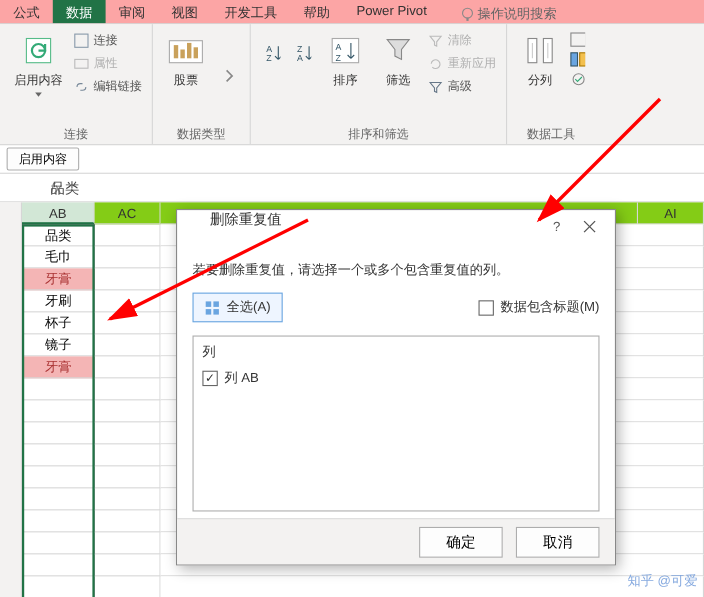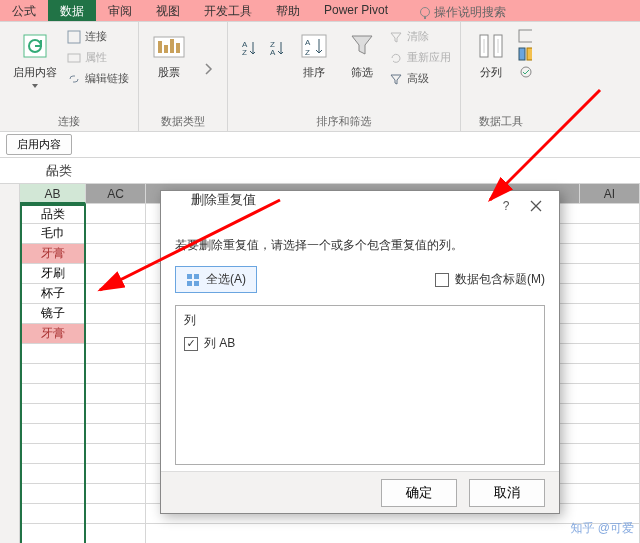--- a/index.html
+++ b/index.html
@@ -36,21 +36,21 @@
 
   
   .fx-row{height:26px;border-bottom:1px solid #d6d6d6;display:flex;align-items:center;font-size:13px;color:#444;}
   .fx-label{width:28px;text-align:center;color:#888;font-style:italic;padding-left:46px;}
 
   
   .sheet{position:relative;display:flex;}
   .rowhdr{width:20px;background:#f3f2f1;border-right:1px solid #d6d6d6;}
   .grid{position:relative;flex:1;}
   .colhdr-row{display:flex;height:20px;font-size:12px;}
-  .colhdr{border-right:1px solid #d6d6d6;border-bottom:1px solid #d6d6d6;background:#a3a3a3;text-align:center;line-height:20px;color:#333;}
+  .colhdr{border-right:1px solid #d6d6d6;border-bottom:1px solid #d6d6d6;background:#84cc16;text-align:center;line-height:20px;color:#333;}
   .colhdr.ab{width:66px;background:#d2e7d6;border-bottom:2px solid #217346;}
   .colhdr.ac{width:60px;}
   .colhdr.rest{flex:1;}
   .colhdr.ai{width:60px;}
   .cells{position:relative;}
   .cellrow{display:flex;height:20px;}
   .cell{border-right:1px solid #d6d6d6;border-bottom:1px solid #d6d6d6;font-size:12px;line-height:19px;}
   .cell.ab{width:66px;text-align:center;border-right:1px solid #555;border-left:1px solid #555;}
   .cell.ab.top{border-top:1px solid #555;}
   .cell.ab.dup{background:#f4b5b5;color:#a33;}

